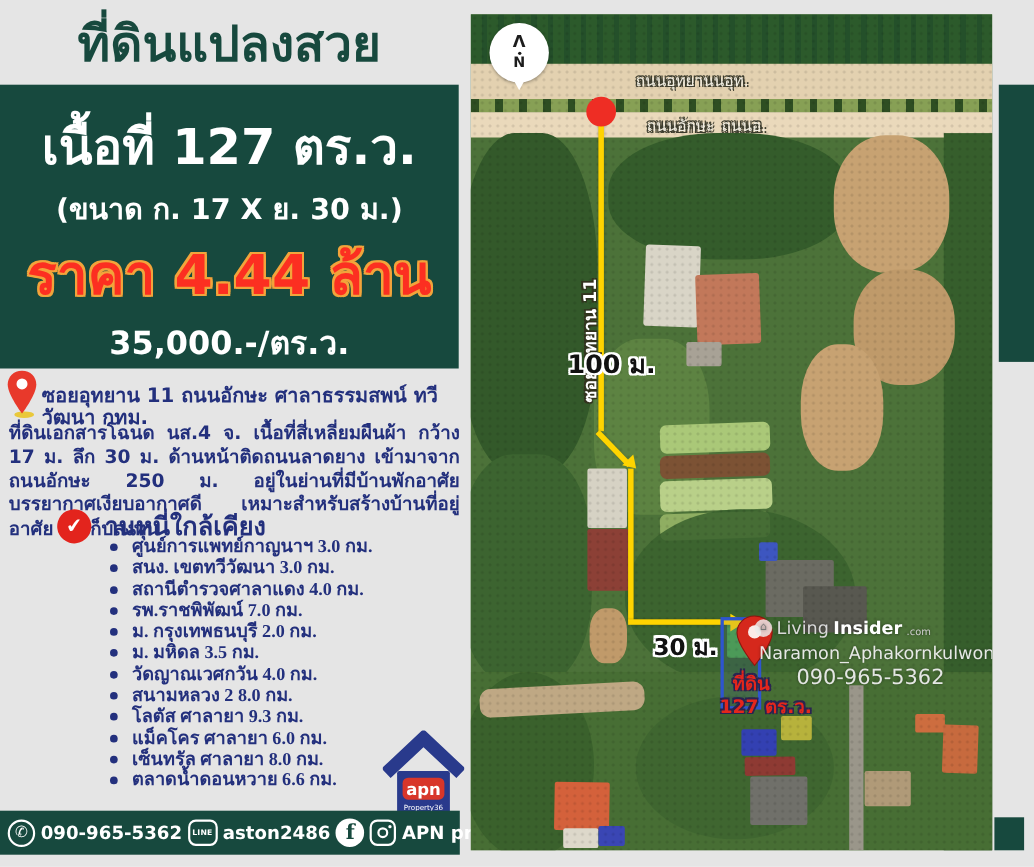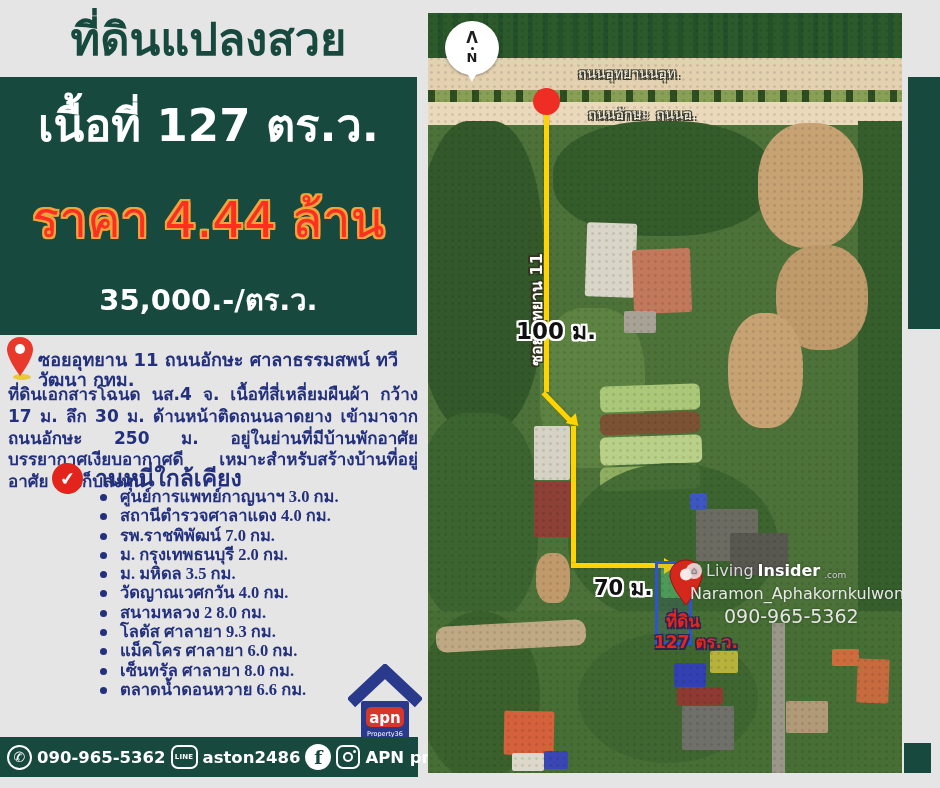--- a/index.html
+++ b/index.html
@@ -3,24 +3,24 @@
 <meta charset="utf-8">
 <style>
   html,body{margin:0;padding:0;}
   body{width:940px;height:788px;font-family:"DejaVu Sans","Liberation Sans",sans-serif;}
   .poster{position:relative;width:940px;height:788px;background:#e5e5e5;overflow:hidden;}
 
   
   .main-title{position:absolute;top:6px;left:0;width:417px;text-align:center;
     font-size:45px;font-weight:800;color:#17493e;line-height:68px;}
   .price-box{position:absolute;top:77px;left:0;width:417px;height:258px;background:#17493e;
-    display:flex;flex-direction:column;align-items:center;justify-content:space-between;padding:12px 0;box-sizing:border-box;}
+    display:flex;flex-direction:column;align-items:center;justify-content:flex-end;padding:0 0;box-sizing:border-box;}
   .pb-area{font-size:45px;font-weight:800;color:#fff;}
   .pb-size{font-size:26px;font-weight:600;color:#fff;}
-  .pb-price{font-size:50px;font-weight:400;color:#fc2f21;
+  .pb-price{font-size:50px;font-weight:700;color:#fc2f21;
     text-shadow:-2px -2px 0 #f2a43b,2px -2px 0 #f2a43b,-2px 2px 0 #f2a43b,2px 2px 0 #f2a43b,
     -2px 0 0 #f2a43b,2px 0 0 #f2a43b,0 -2px 0 #f2a43b,0 2px 0 #f2a43b;}
   .pb-unit{font-size:29px;font-weight:800;color:#fff;}
 
   .location-row{position:absolute;top:336px;left:6px;width:416px;display:flex;align-items:flex-start;}
   .pin-wrap{width:32px;flex:0 0 32px;position:relative;height:46px;}
   .pin-shadow{position:absolute;left:7px;top:38px;width:18px;height:6px;border-radius:50%;background:#e9c83a;}
   .location-text{font-size:18px;font-weight:800;color:#23307d;padding-top:14px;line-height:1.1;}
 
   .description{position:absolute;top:384px;left:8px;width:410px;font-size:17px;font-weight:700;
@@ -116,20 +116,21 @@
 </style>
 </head>
 <body>
 
 <div class="poster">
 
   <div class="main-title">ที่ดินแปลงสวย</div>
 
   <div class="price-box">
     <div class="pb-area">เนื้อที่ 127 ตร.ว.</div>
+    <div class="pb-size">(ขนาด ก. 17 X ย. 30 ม.)</div>
     <div class="pb-price">ราคา 4.44 ล้าน</div>
     <div class="pb-unit">35,000.-/ตร.ว.</div>
   </div>
 
   <div class="location-row">
     <span class="pin-wrap">
       <span class="pin-shadow"></span>
       <svg width="28" height="42" viewBox="0 0 28 42" style="position:relative">
         <path d="M14 1 C6.3 1 1 6.6 1 13.6 C1 23 14 40 14 40 C14 40 27 23 27 13.6 C27 6.6 21.7 1 14 1 Z" fill="#e8392b"></path>
         <circle cx="14" cy="13" r="5" fill="#fff"></circle>
@@ -140,20 +141,21 @@
 
   <div class="description">ที่ดินเอกสารโฉนด นส.4 จ. เนื้อที่สี่เหลี่ยมผืนผ้า กว้าง 17 ม. ลึก 30 ม. ด้านหน้าติดถนนลาดยาง เข้ามาจากถนนอักษะ 250 ม. อยู่ในย่านที่มีบ้านพักอาศัย บรรยากาศเงียบอากาศดี เหมาะสำหรับสร้างบ้านที่อยู่อาศัย ซื้อเก็บลงทุน</div>
 
   <div class="nearby-head">
     <span class="check-circle">✔</span>
     <span class="nearby-title">านหนี่ใกล้เคียง</span>
   </div>
 
   <ul class="nearby-list">
       <li>ศูนย์การแพทย์กาญนาฯ 3.0 กม.</li>
+      <li>สนง. เขตทวีวัฒนา 3.0 กม.</li>
       <li>สถานีตำรวจศาลาแดง 4.0 กม.</li>
       <li>รพ.ราชพิพัฒน์ 7.0 กม.</li>
       <li>ม. กรุงเทพธนบุรี 2.0 กม.</li>
       <li>ม. มหิดล 3.5 กม.</li>
       <li>วัดญาณเวศกวัน 4.0 กม.</li>
       <li>สนามหลวง 2  8.0 กม.</li>
       <li>โลตัส ศาลายา 9.3 กม.</li>
       <li>แม็คโคร ศาลายา 6.0 กม.</li>
       <li>เซ็นทรัล ศาลายา 8.0 กม.</li>
       <li>ตลาดน้ำดอนหวาย 6.6 กม.</li>
@@ -243,21 +245,21 @@
       <span class="arr">Λ</span>
       <span class="cdot"></span>
       <span class="cn">N</span>
     </div>
 
     <div class="m-label" style="left:150px;top:49px">ถนนอุทยานนอุท.</div>
     <div class="m-label" style="left:160px;top:90px">ถนนอักษะ</div>
     <div class="m-label" style="left:228px;top:90px">ถนนอ.</div>
     <div class="soi-label">ซอย อุทยาน 11</div>
     <div class="dist dist-main">100 ม.</div>
-    <div class="dist dist-side">70 ม.</div>
+    <div class="dist dist-side">30 ม.</div>
 
     <div class="plot-rect"></div>
     <div class="map-pin">
       <svg width="36" height="48" viewBox="0 0 36 48">
         <path d="M18 1 C9 1 2 7.6 2 16 C2 27 18 46 18 46 C18 46 34 27 34 16 C34 7.6 27 1 18 1 Z" fill="#d5281c" stroke="#8e150e" stroke-width="1"></path>
         <circle cx="18" cy="15.5" r="6" fill="#fff" opacity=".9"></circle>
       </svg>
     </div>
     <div class="plot-tag">ที่ดิน</div>
     <div class="plot-area">127 ตร.ว.</div>

